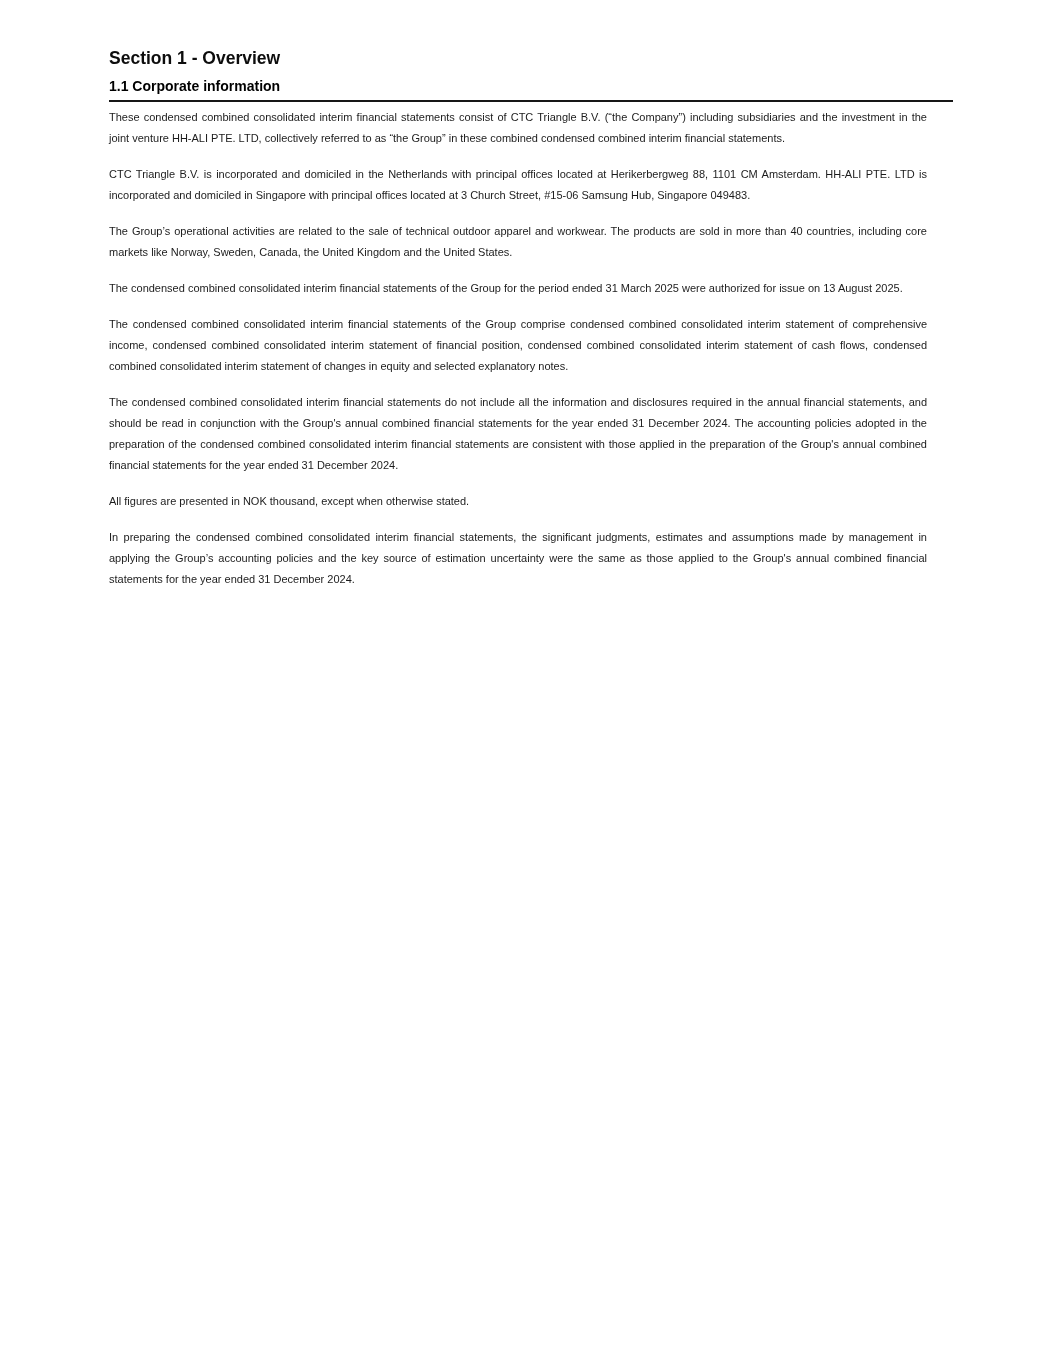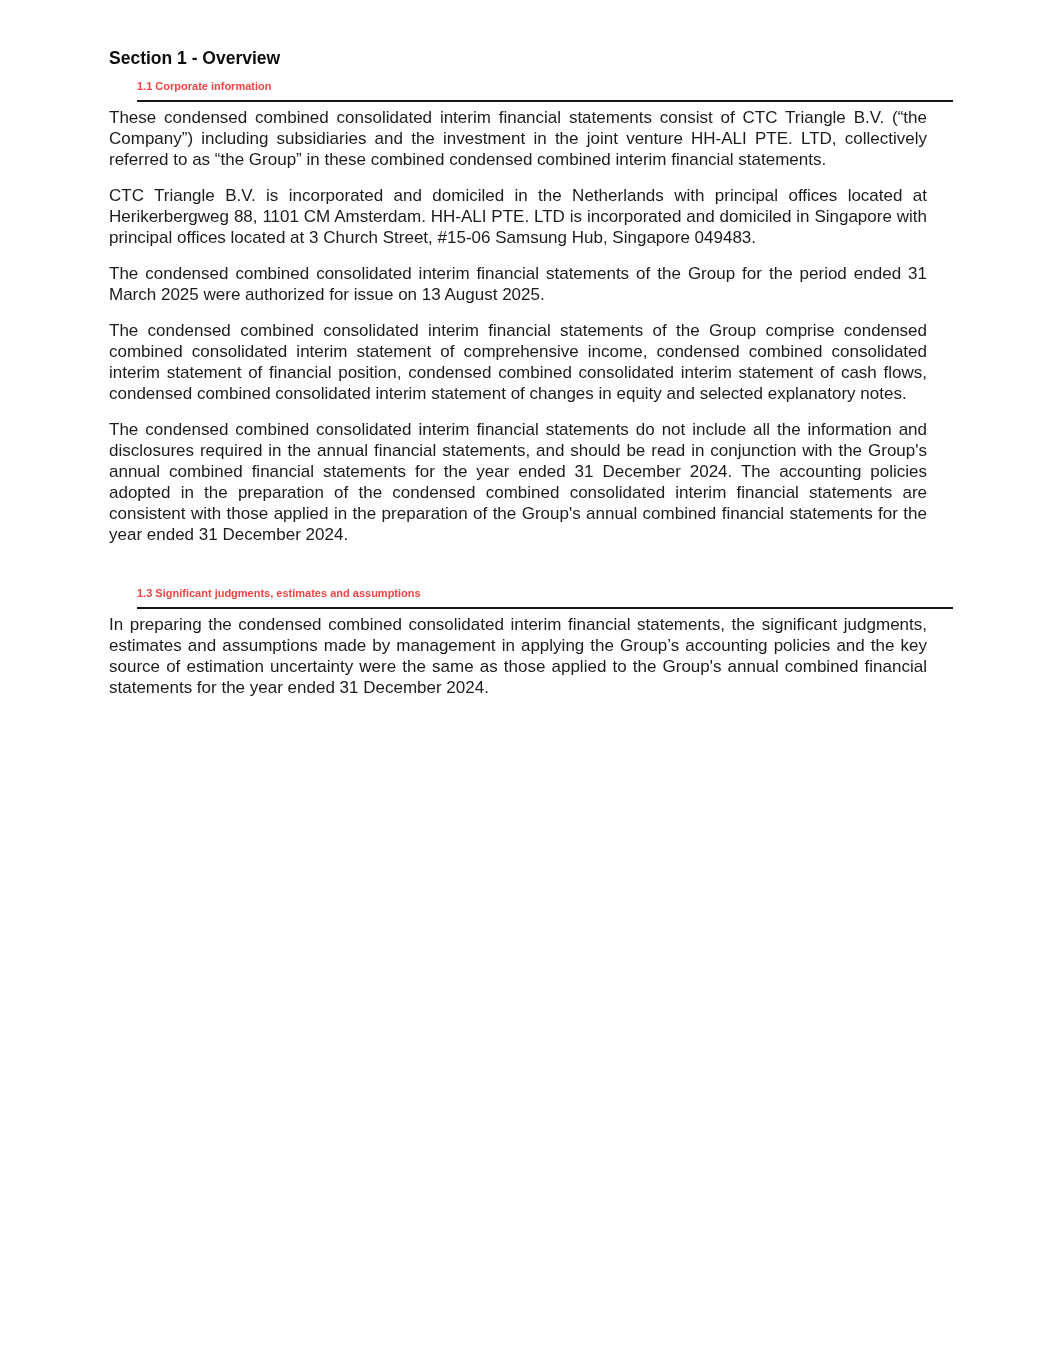--- a/index.html
+++ b/index.html
@@ -18,33 +18,32 @@
     padding: 46px 102px 0 109px;
   }
   h1 {
     font-size: 17.5px;
     line-height: 24px;
     font-weight: 700;
     color: #0d0d0d;
   }
   .doc-section h2 {
     margin-top: 6px;
-    font-size: 11px;
+    font-size: 14px;
     line-height: 20px;
     font-weight: 700;
-    color: #ef4444;
+    color: #000000;
     padding-bottom: 4px;
     border-bottom: 2px solid #161616;
-    margin-left: 28px;
   }
   .doc-section + .doc-section h2 {
     margin-top: 38px;
   }
   .doc-section p {
-    font-size: 17px;
+    font-size: 11px;
     line-height: 21px;
     text-align: justify;
     margin-top: 15px;
     padding-right: 26px;
     color: #1c1c1c;
   }
   .doc-section h2 + p {
     margin-top: 5px;
   }
   .doc-section p em {
@@ -55,26 +54,27 @@
 <body>
 
 <div class="page">
 
   <h1>Section 1 - Overview</h1>
 
   <section class="doc-section">
     <h2>1.1 Corporate information</h2>
     <p>These condensed combined consolidated interim financial statements consist of CTC Triangle B.V. (“the Company”) including subsidiaries and the investment in the joint venture HH-ALI PTE. LTD, collectively referred to as “the Group” in these combined condensed combined interim financial statements.</p>
     <p>CTC Triangle B.V. is incorporated and domiciled in the Netherlands with principal offices located at Herikerbergweg 88, 1101 CM Amsterdam. HH-ALI PTE. LTD is incorporated and domiciled in Singapore with principal offices located at 3 Church Street, #15-06 Samsung Hub, Singapore 049483.</p>
+    <p>The Group’s operational activities are related to the sale of technical outdoor apparel and workwear. The products are sold in more than 40 countries, including core markets like Norway, Sweden, Canada, the United Kingdom and the United States.</p>
     <p>The condensed combined consolidated interim financial statements of the Group for the period ended 31 March 2025 were authorized for issue on 13 August 2025.</p>
   </section>
 
   <section class="doc-section">
     <p>The condensed combined consolidated interim financial statements of the Group comprise condensed combined consolidated interim statement of comprehensive income, condensed combined consolidated interim statement of financial position, condensed combined consolidated interim statement of cash flows, condensed combined consolidated interim statement of changes in equity and selected explanatory notes.</p>
     <p>The condensed combined consolidated interim financial statements do not include all the information and disclosures required in the annual financial statements, and should be read in conjunction with the Group's annual combined financial statements for the year ended 31 December 2024. The accounting policies adopted in the preparation of the condensed combined consolidated interim financial statements are consistent with those applied in the preparation of the Group's annual combined financial statements for the year ended 31 December 2024.</p>
+    <p>All figures are presented in NOK thousand, except when otherwise stated.</p>
   </section>
 
   <section class="doc-section">
-    <h2>1.3 Significant judgments, estimates and assumptions</h2>
     <p>In preparing the condensed combined consolidated interim financial statements, the significant judgments, estimates and assumptions made by management in applying the Group’s accounting policies and the key source of estimation uncertainty were the same as those applied to the Group's annual combined financial statements for the year ended 31 December 2024.</p>
   </section>
 
 </div>
 
 </body></html>

